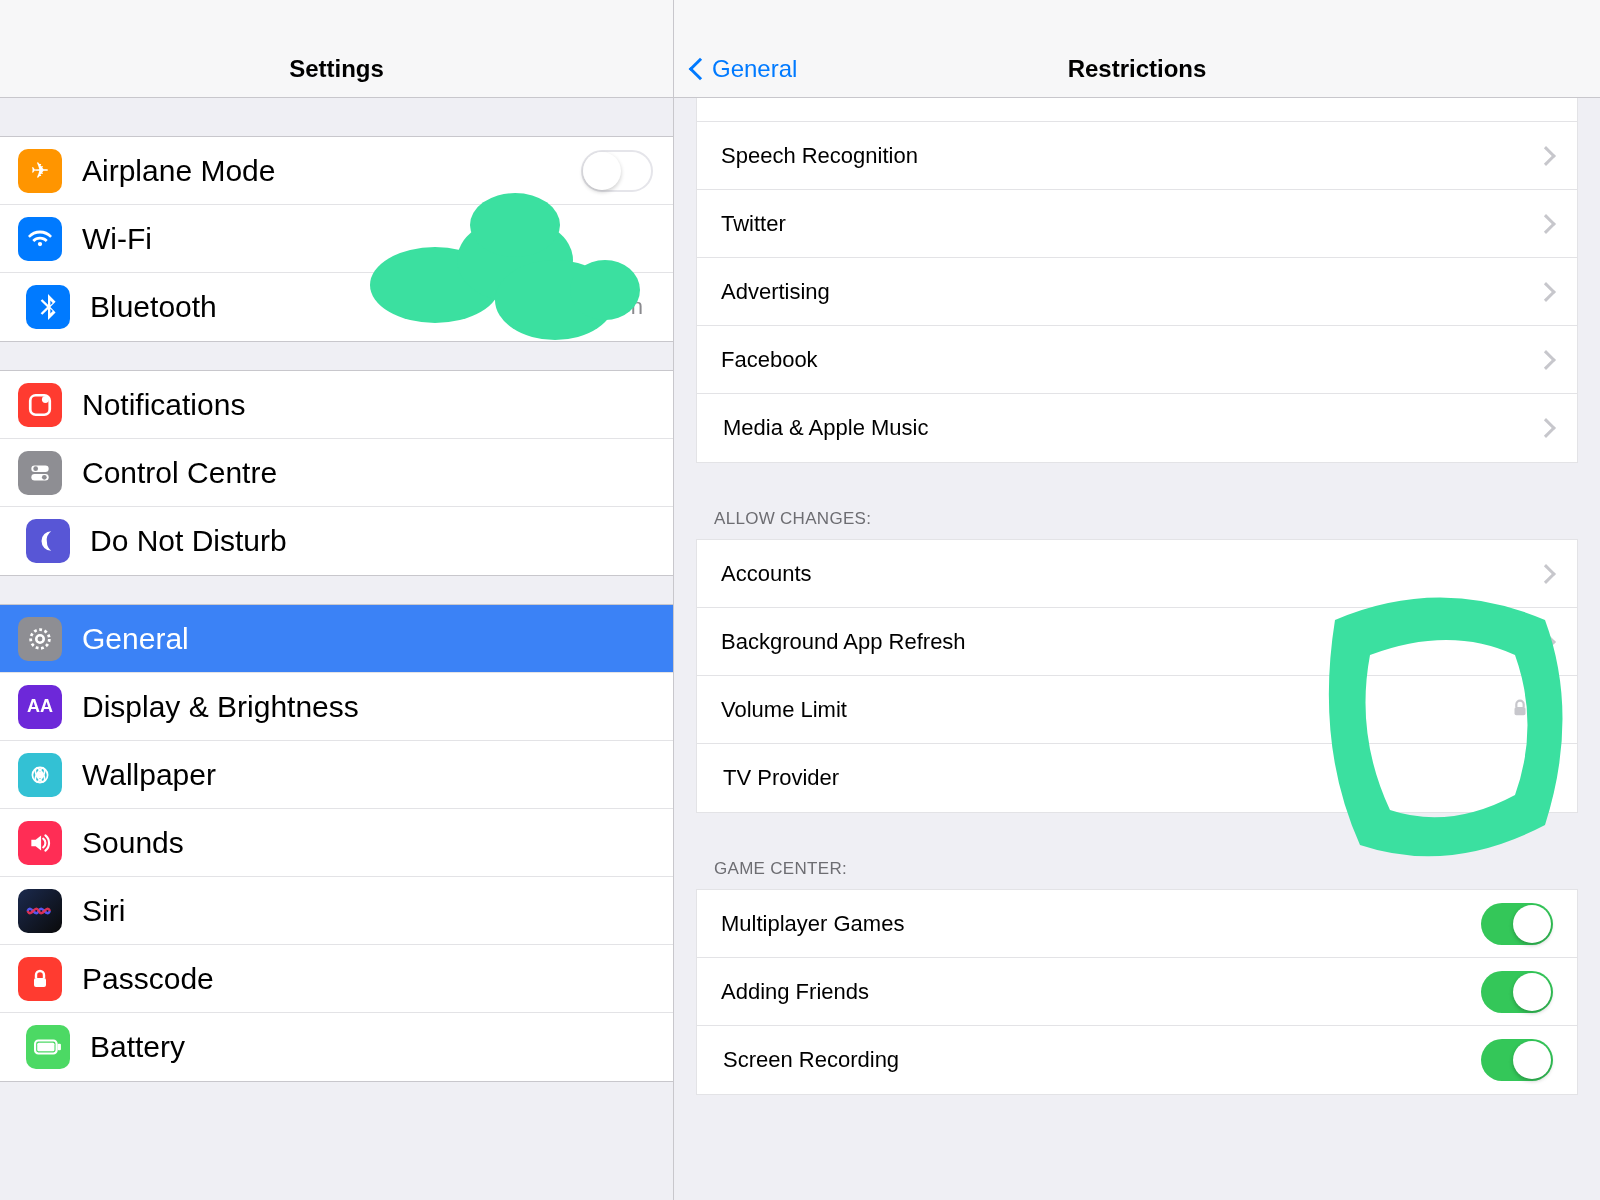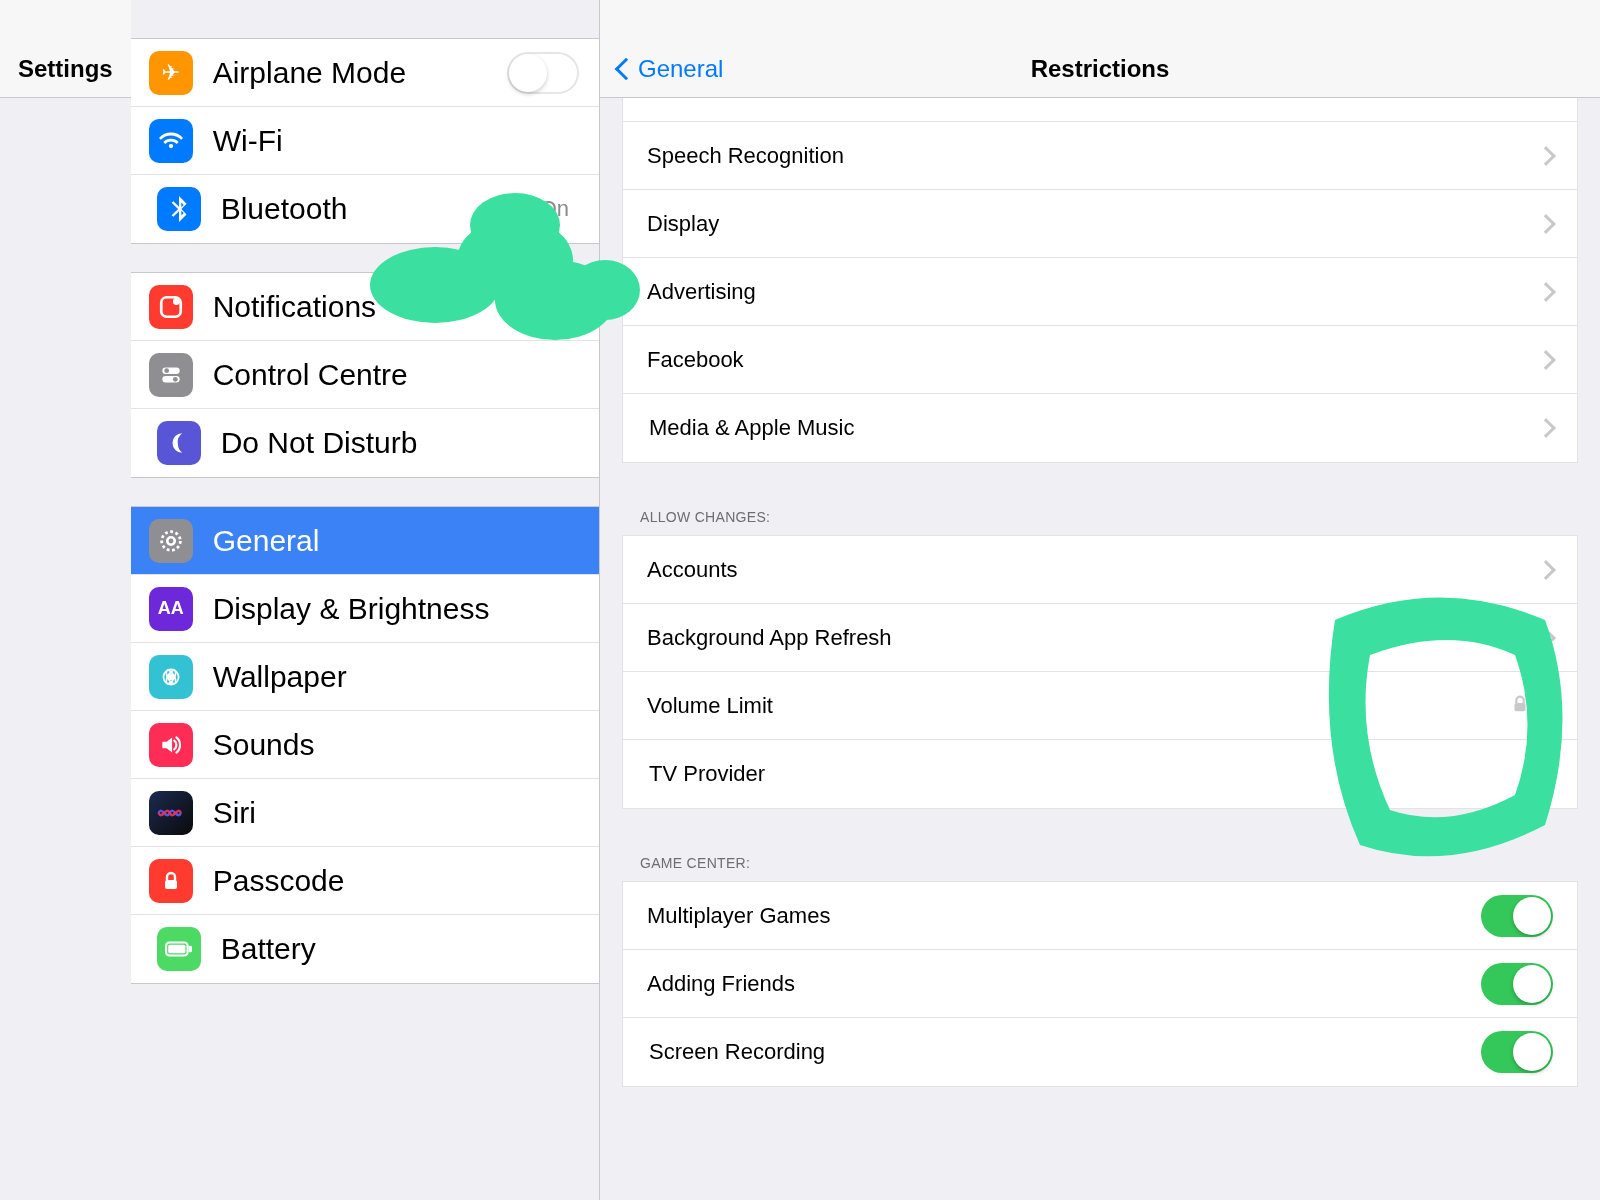--- a/index.html
+++ b/index.html
@@ -7,35 +7,35 @@
   body { background:#efeff4; position:relative; }
 
   
   .status { position:absolute; top:0; left:0; right:0; height:26px; font-size:16px; display:flex; align-items:center; padding:0 10px; }
   .status .left { display:flex; align-items:center; gap:6px; }
   .status .center { position:absolute; left:50%; transform:translateX(-50%); font-weight:600; font-size:18px; }
   .status .right { margin-left:auto; display:flex; align-items:center; gap:6px; }
 
   
   .app { position:absolute; top:0; left:0; right:0; bottom:0; display:flex; }
-  .sidebar { width:600px; border-right:1px solid #c8c7cc; background:#efeff4; display:flex; flex-direction:row; }
+  .sidebar { width:674px; border-right:1px solid #c8c7cc; background:#efeff4; display:flex; flex-direction:column; }
   .detail  { flex:1; background:#efeff4; display:flex; flex-direction:column; }
 
   .navbar { height:98px; background:#f7f7f8; border-bottom:1px solid #c8c7cc; display:flex; align-items:flex-end; padding:0 18px 14px 18px; position:relative; }
   .sidebar .navbar h1 { font-size:24px; font-weight:700; margin:0 auto; }
   .detail  .navbar h1 { font-size:24px; font-weight:700; margin:0 auto; }
   .back { position:absolute; left:10px; bottom:14px; color:#007aff; font-size:24px; display:flex; align-items:center; gap:4px; }
 
   .scroll { flex:1; overflow:auto; }
 
   .group { margin-top:28px; background:#fff; border-top:1px solid #c8c7cc; border-bottom:1px solid #c8c7cc; }
   .sidebar .group { border-left:none; border-right:none; }
   .detail .group { margin:28px 22px 0 22px; border:1px solid #e3e3e6; border-radius:0; overflow:hidden; }
   .detail .group.firstpartial { margin-top:0; border-top:none; border-top-left-radius:0; border-top-right-radius:0;text-align:right; }
-  .detail .group-header { font-size:14px; color:#6d6d72; text-transform:uppercase; padding:46px 40px 10px 40px; letter-spacing:0.3px; }
+  .detail .group-header { font-size:17px; color:#6d6d72; text-transform:uppercase; padding:46px 40px 10px 40px; letter-spacing:0.3px; }
   .detail .group-header + .group { margin-top:0; }
 
   .row { display:flex; align-items:center; height:68px; padding:0 20px 0 20px; border-bottom:1px solid #e3e3e6; position:relative; }
   .group .row:last-child { border-bottom:none;padding-left:26px; }
   .detail .row { padding:0 24px 0 24px; }
   .sidebar .row { padding-left:18px; }
 
   .row .icon { width:44px; height:44px; border-radius:10px; margin-right:20px; flex:none; display:flex; align-items:center; justify-content:center; color:#fff; }
   .row .label { font-size:30px; }
   .detail .row .label { font-size:22px; }
@@ -260,21 +260,21 @@
     <div class="scroll">
 
       <div class="group firstpartial">
         <div class="row" style="height:24px;border-bottom:1px solid #e3e3e6"></div>
         <div class="row">
           <div class="label">Speech Recognition</div>
             <div class="spacer"></div>
             <div class="chevron"></div>
         </div>
         <div class="row">
-          <div class="label">Display</div>
+          <div class="label">Twitter</div>
             <div class="spacer"></div>
             <div class="chevron"></div>
         </div>
         <div class="row">
           <div class="label">Advertising</div>
             <div class="spacer"></div>
             <div class="chevron"></div>
         </div>
         <div class="row">
           <div class="label">Facebook</div>

